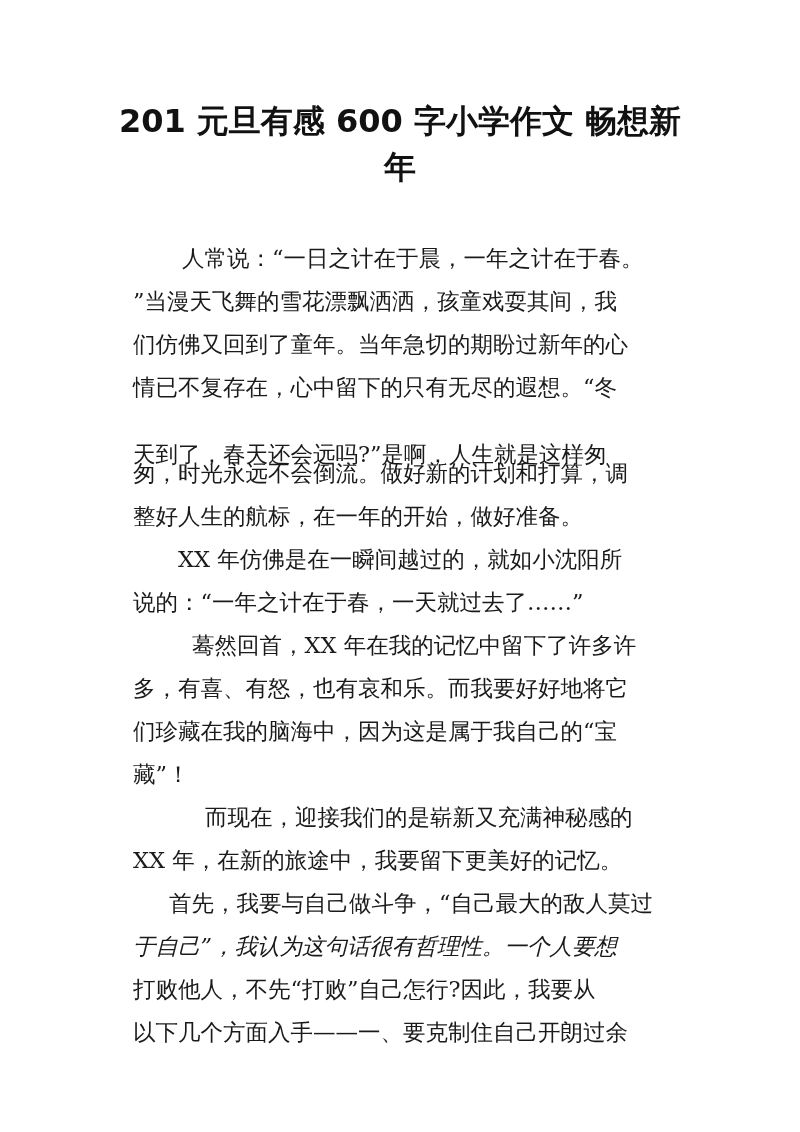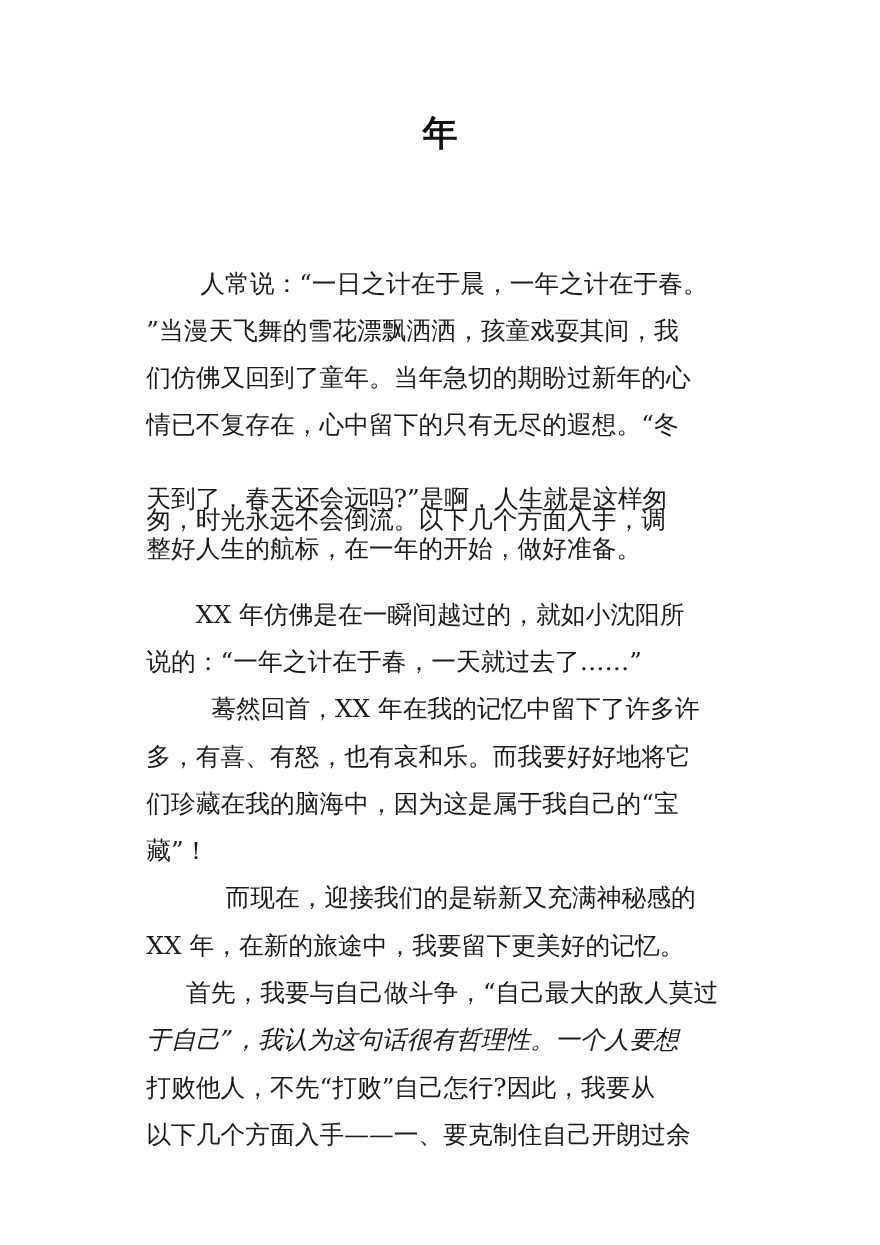--- a/index.html
+++ b/index.html
@@ -16,31 +16,32 @@
     position: absolute; white-space: nowrap;
     font-family: "DejaVu Serif", "Liberation Serif", serif;
     font-size: 22.5px; color: #1a1a1a; line-height: 30px; text-align: center;
   }
 </style>
 </head>
 <body>
 
 <div class="page">
   <div class="title">
+    <div>201 元旦有感 600 字小学作文  畅想新</div>
     <div>年</div>
   </div>
 
   <div id="body-lines">
     <div class="line" style="left: 182px; top: 243px;">人常说：“一日之计在于晨，一年之计在于春。</div>
     <div class="line" style="left: 133px; top: 286px;">”当漫天飞舞的雪花漂飘洒洒，孩童戏耍其间，我</div>
     <div class="line" style="left: 133px; top: 329px;">们仿佛又回到了童年。当年急切的期盼过新年的心</div>
     <div class="line" style="left: 133px; top: 372px;">情已不复存在，心中留下的只有无尽的遐想。“冬</div>
     <div class="line" style="left: 133px; top: 439px;">天到了，春天还会远吗?”是啊，人生就是这样匆</div>
-    <div class="line" style="left: 133px; top: 458px;">匆，时光永远不会倒流。以下几个方面入手，调</div>
-    <div class="line" style="left: 133px; top: 484px;">整好人生的航标，在一年的开始，做好准备。</div>
+    <div class="line" style="left: 133px; top: 458px;">匆，时光永远不会倒流。做好新的计划和打算，调</div>
+    <div class="line" style="left: 133px; top: 501px;">整好人生的航标，在一年的开始，做好准备。</div>
     <div class="line" style="left: 178px; top: 544px;">XX 年仿佛是在一瞬间越过的，就如小沈阳所</div>
     <div class="line" style="left: 133px; top: 587px;">说的：“一年之计在于春，一天就过去了……”</div>
     <div class="line" style="left: 192px; top: 630px;">蓦然回首，XX 年在我的记忆中留下了许多许</div>
     <div class="line" style="left: 133px; top: 673px;">多，有喜、有怒，也有哀和乐。而我要好好地将它</div>
     <div class="line" style="left: 133px; top: 716px;">们珍藏在我的脑海中，因为这是属于我自己的“宝</div>
     <div class="line" style="left: 133px; top: 759px;">藏”！</div>
     <div class="line" style="left: 205px; top: 802px;">而现在，迎接我们的是崭新又充满神秘感的</div>
     <div class="line" style="left: 133px; top: 845px;">XX 年，在新的旅途中，我要留下更美好的记忆。</div>
     <div class="line" style="left: 133px; top: 888px; margin-left: 36px;">首先，我要与自己做斗争，“自己最大的敌人莫过</div>
     <div class="line" style="left: 133px; top: 931px; font-style: italic;">于自己”，我认为这句话很有哲理性。一个人要想</div>

